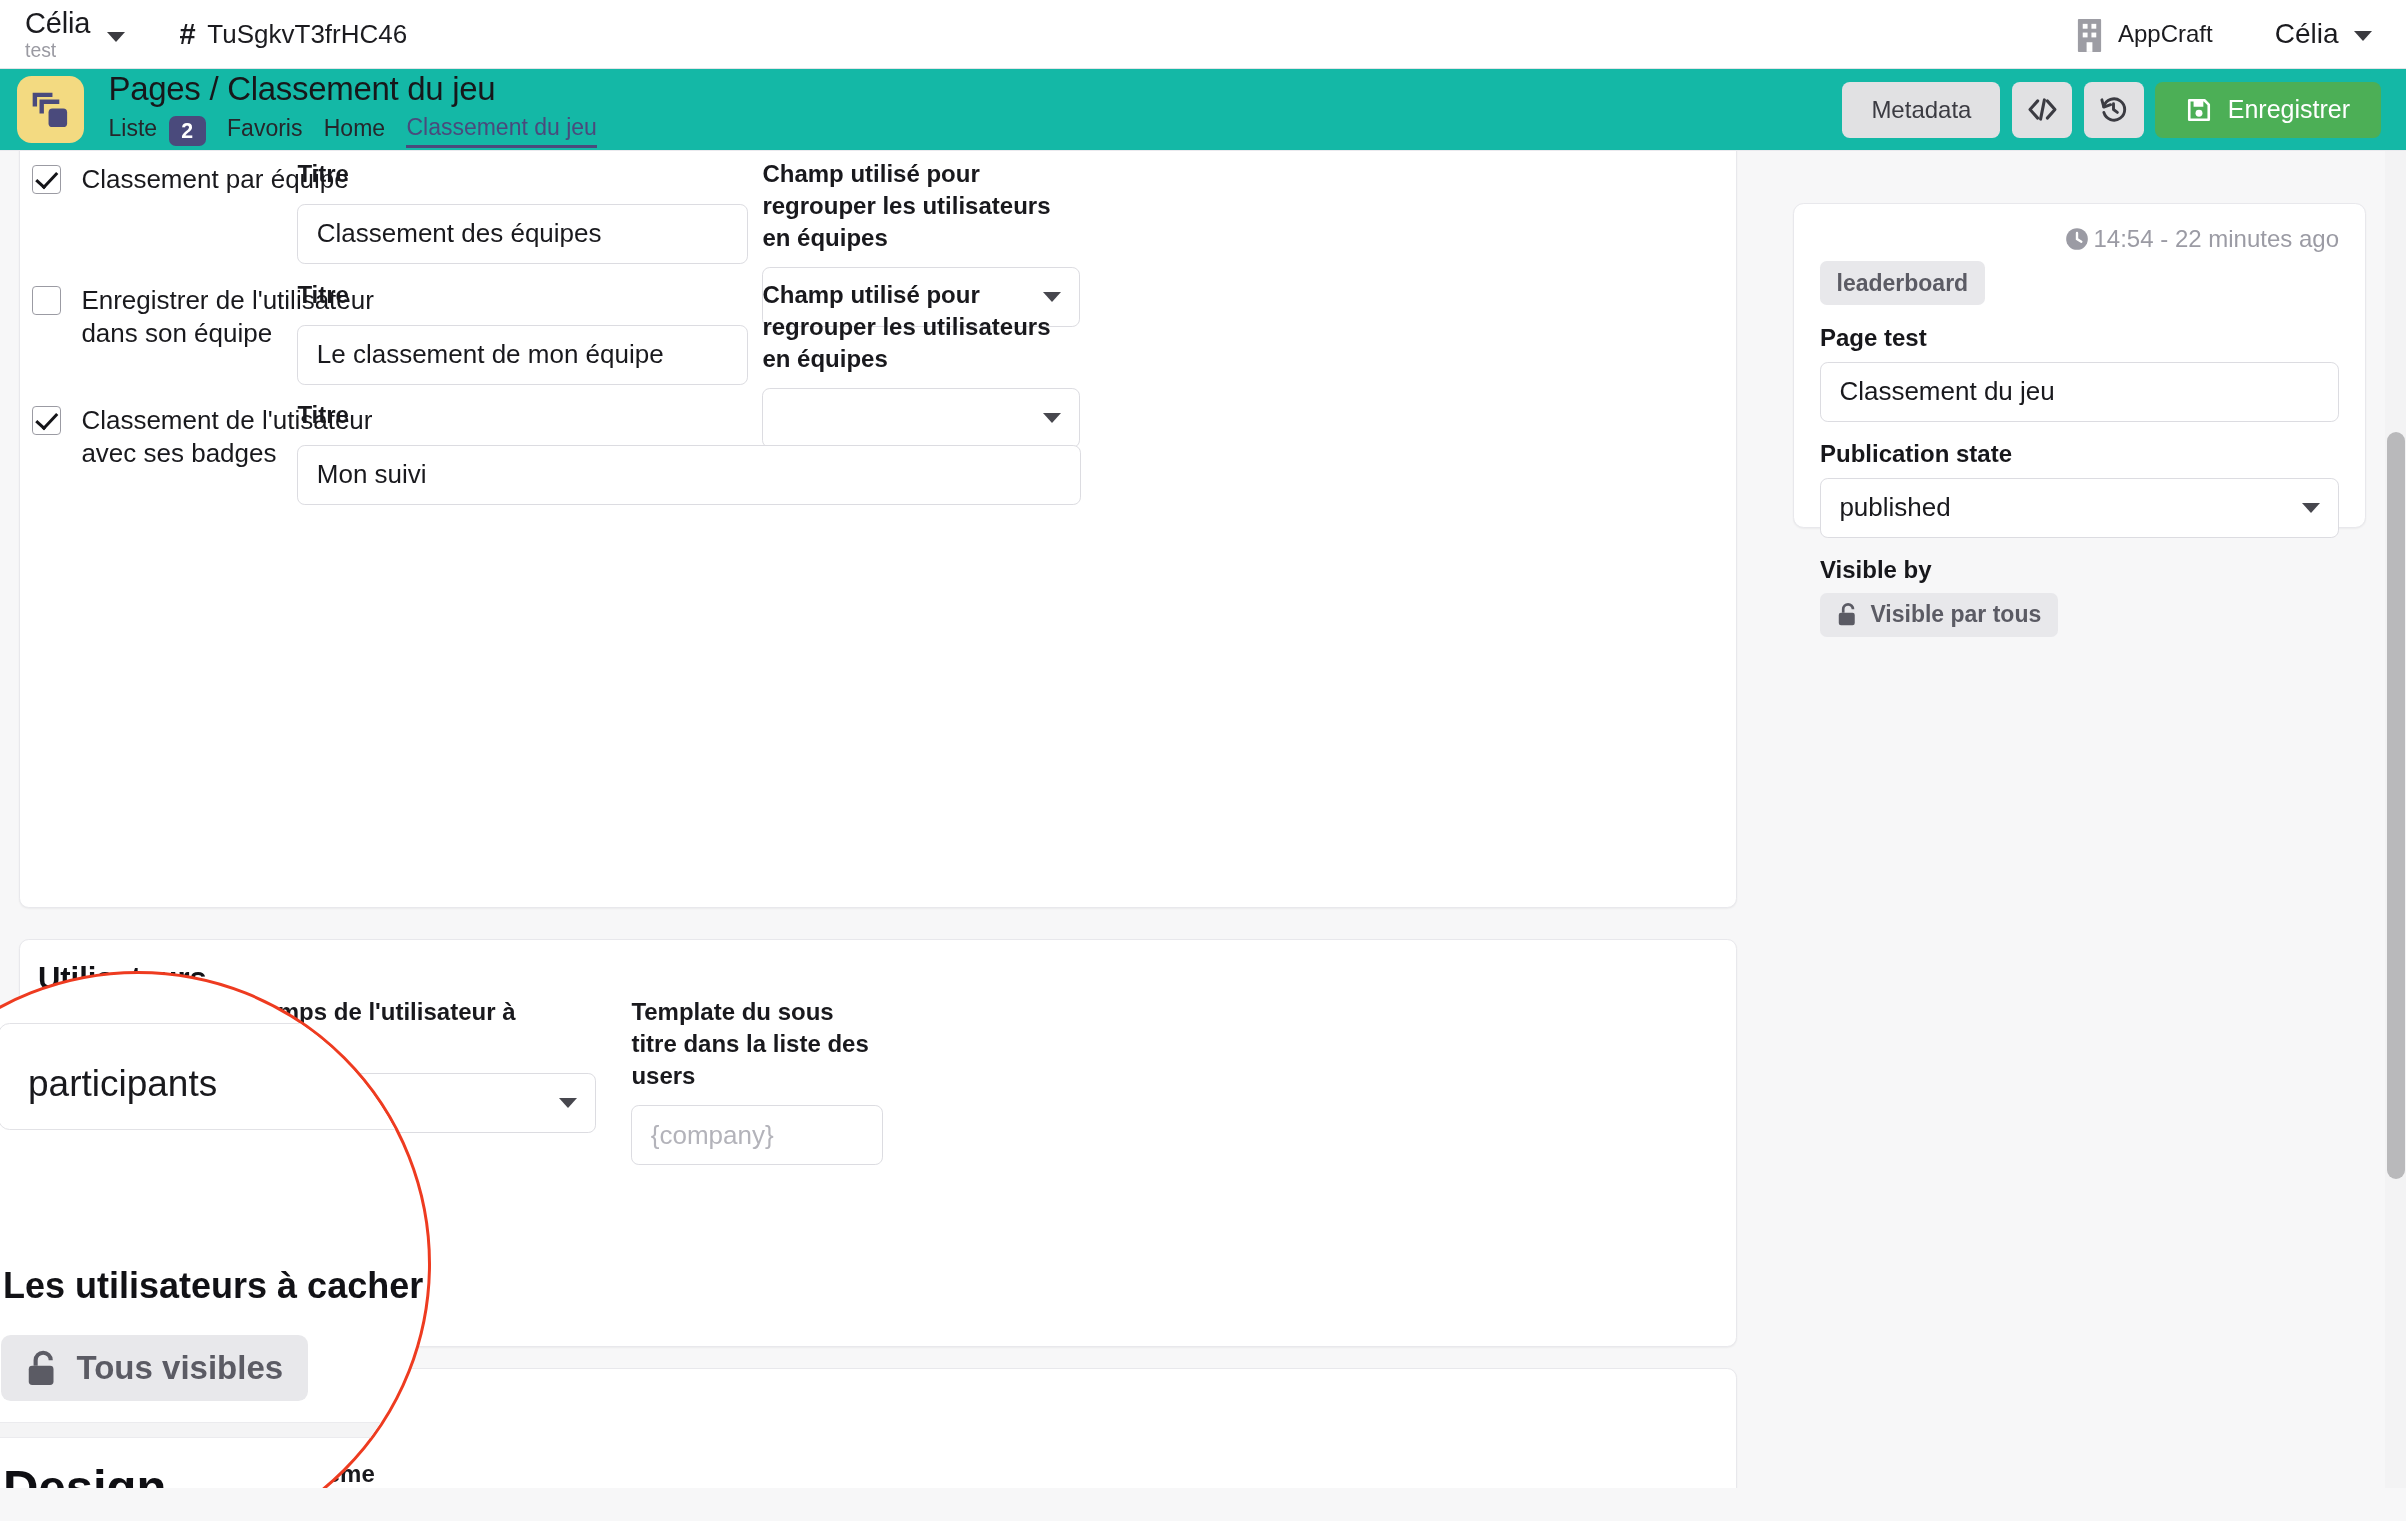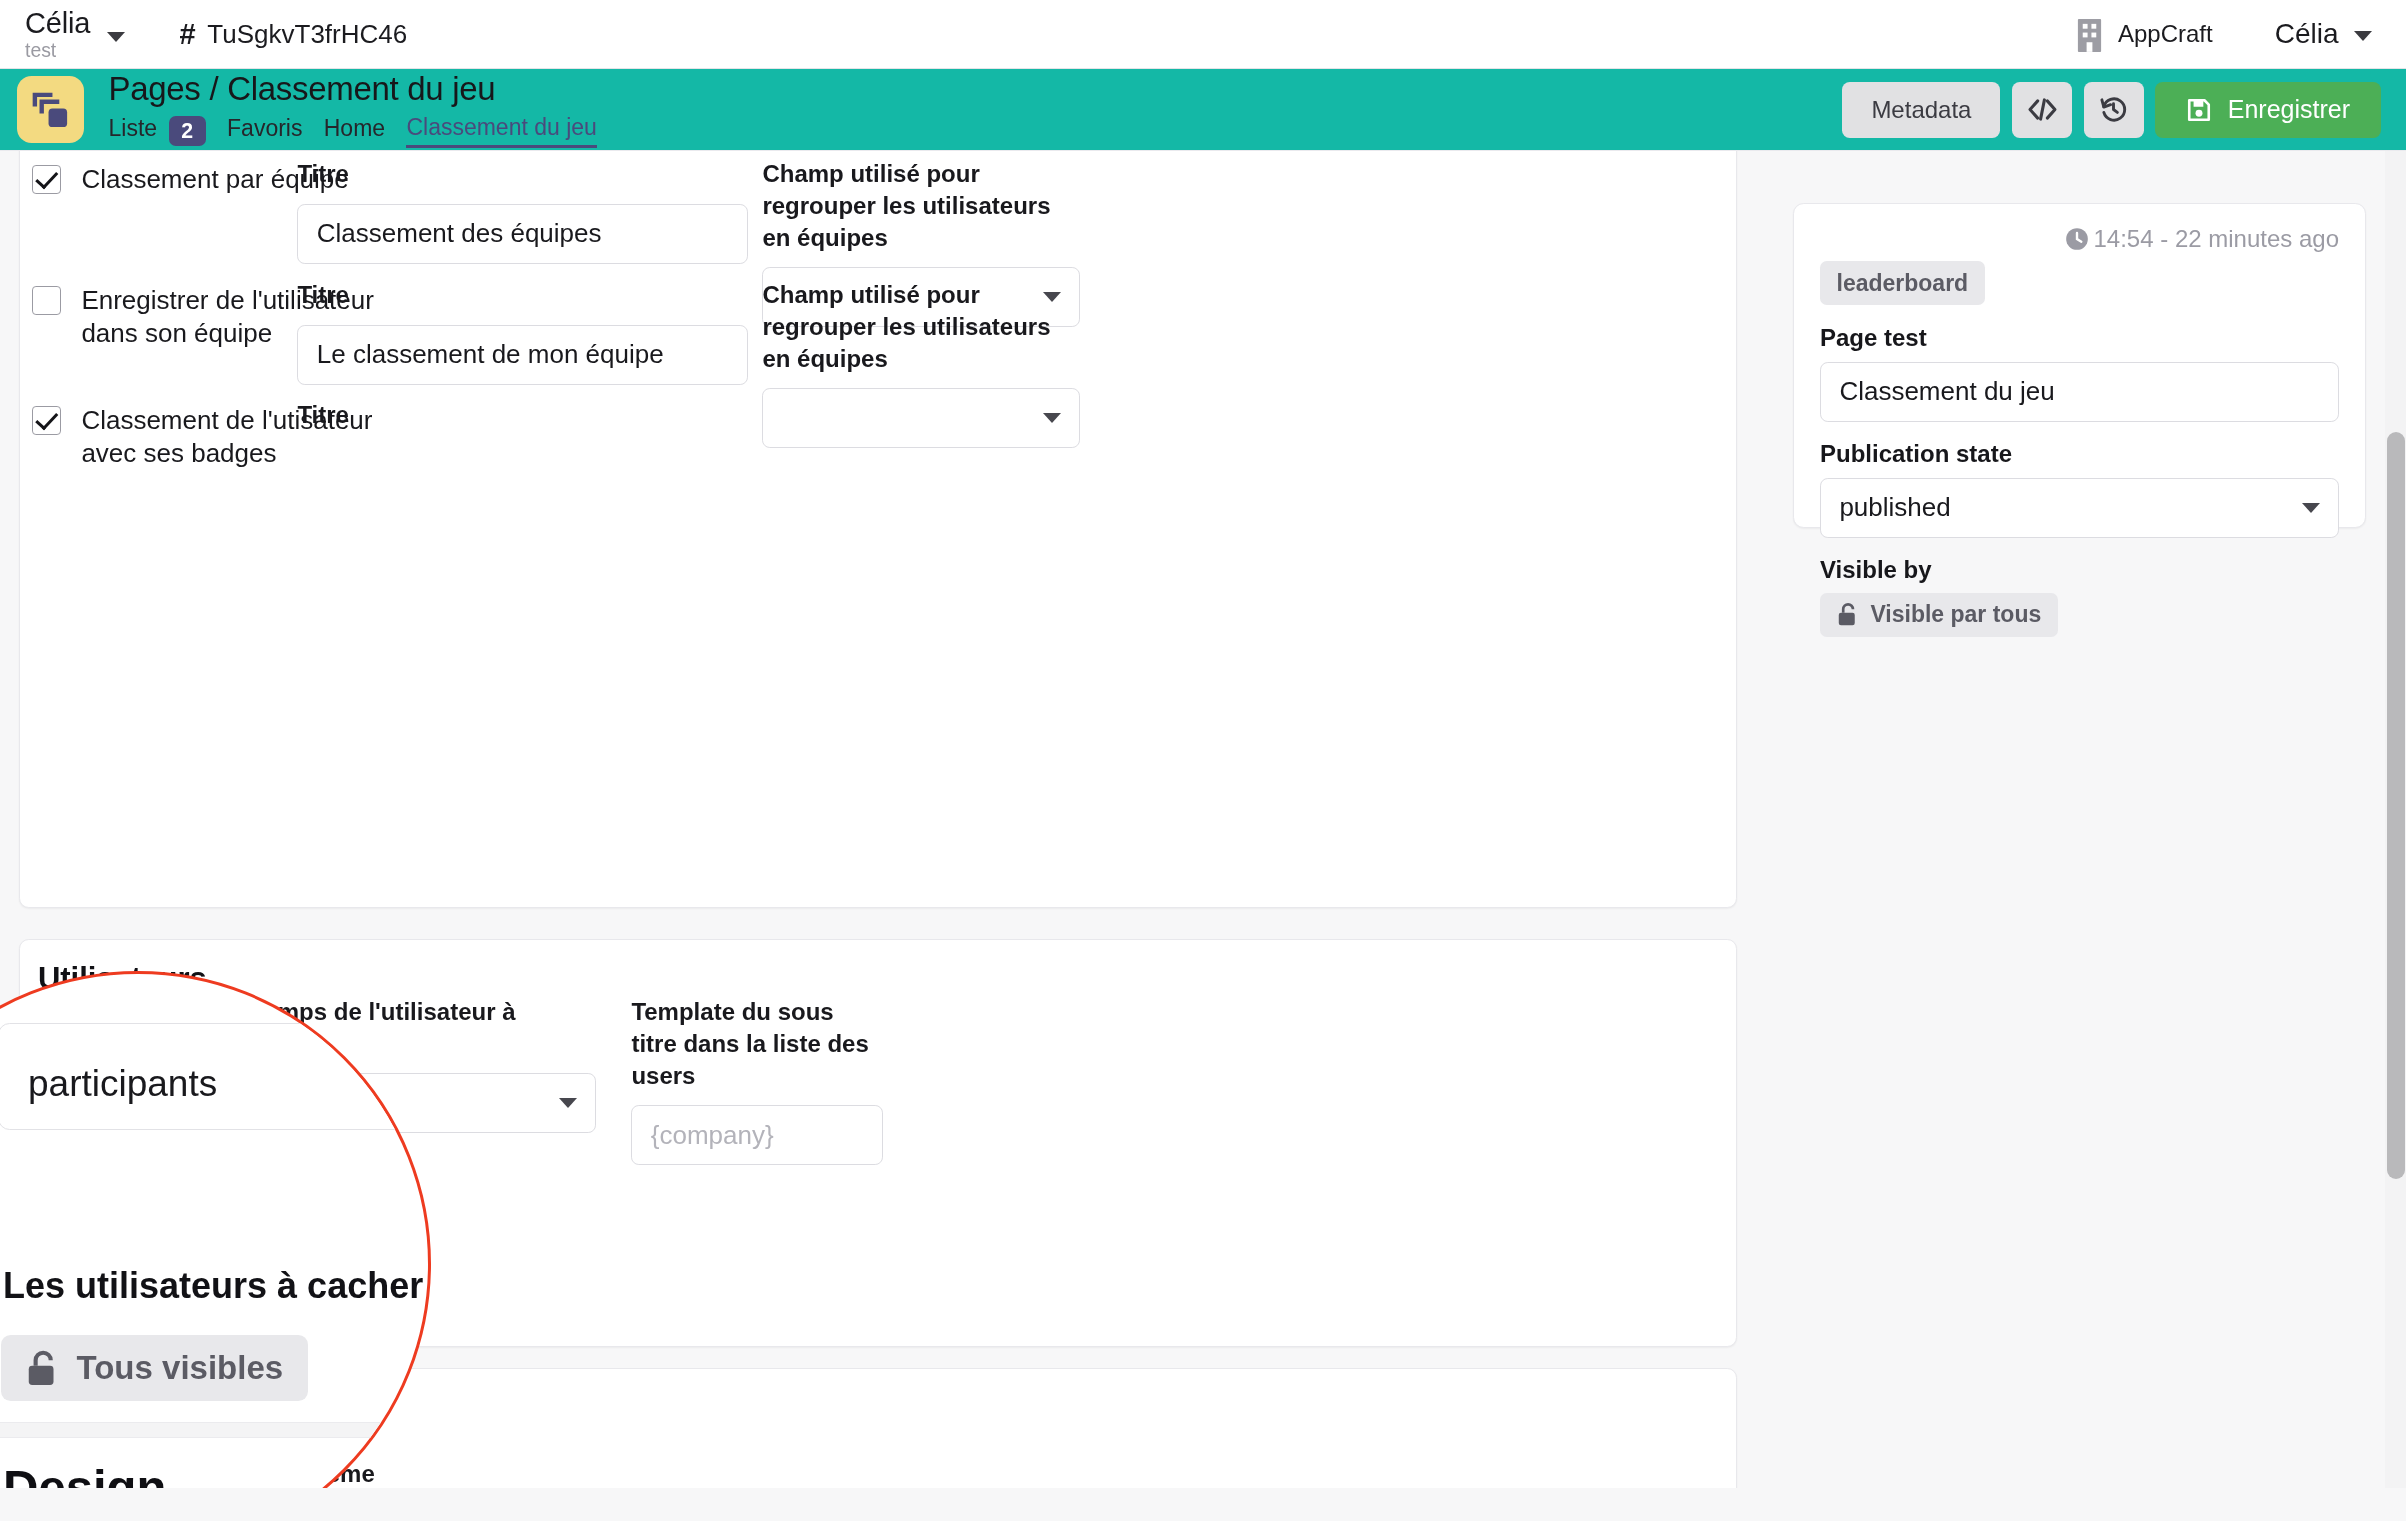--- a/index.html
+++ b/index.html
@@ -317,20 +317,21 @@
           <span class="sel-caret"></span>
         </div>
       </div>
 
       <div class="row" style="left:0; top:291px;">
         <div class="cb checked" style="margin-left:11.6px;margin-top:1.9px;"></div>
         <span class="cb-label">Classement de l'utisateur avec ses badges</span>
       </div>
       <div style="position:absolute;left:277px;top:286px;width:784px;">
         <div class="fl">Titre</div>
+        <div class="inp" style="margin-top:13.6px;">Mon suivi</div>
       </div>
     </div>
 
     <div class="card card-b">
       <div class="sect-title" style="position:absolute;left:17.5px;top:21.3px;">Utilisateurs</div>
 
       <div class="inp" style="position:absolute;left:17.5px;top:66px;width:194px;">participants</div>
 
       <div style="position:absolute;left:212px;top:56px;width:364px;">
         <div class="fl">Champs de l'utilisateur à afficher</div>

